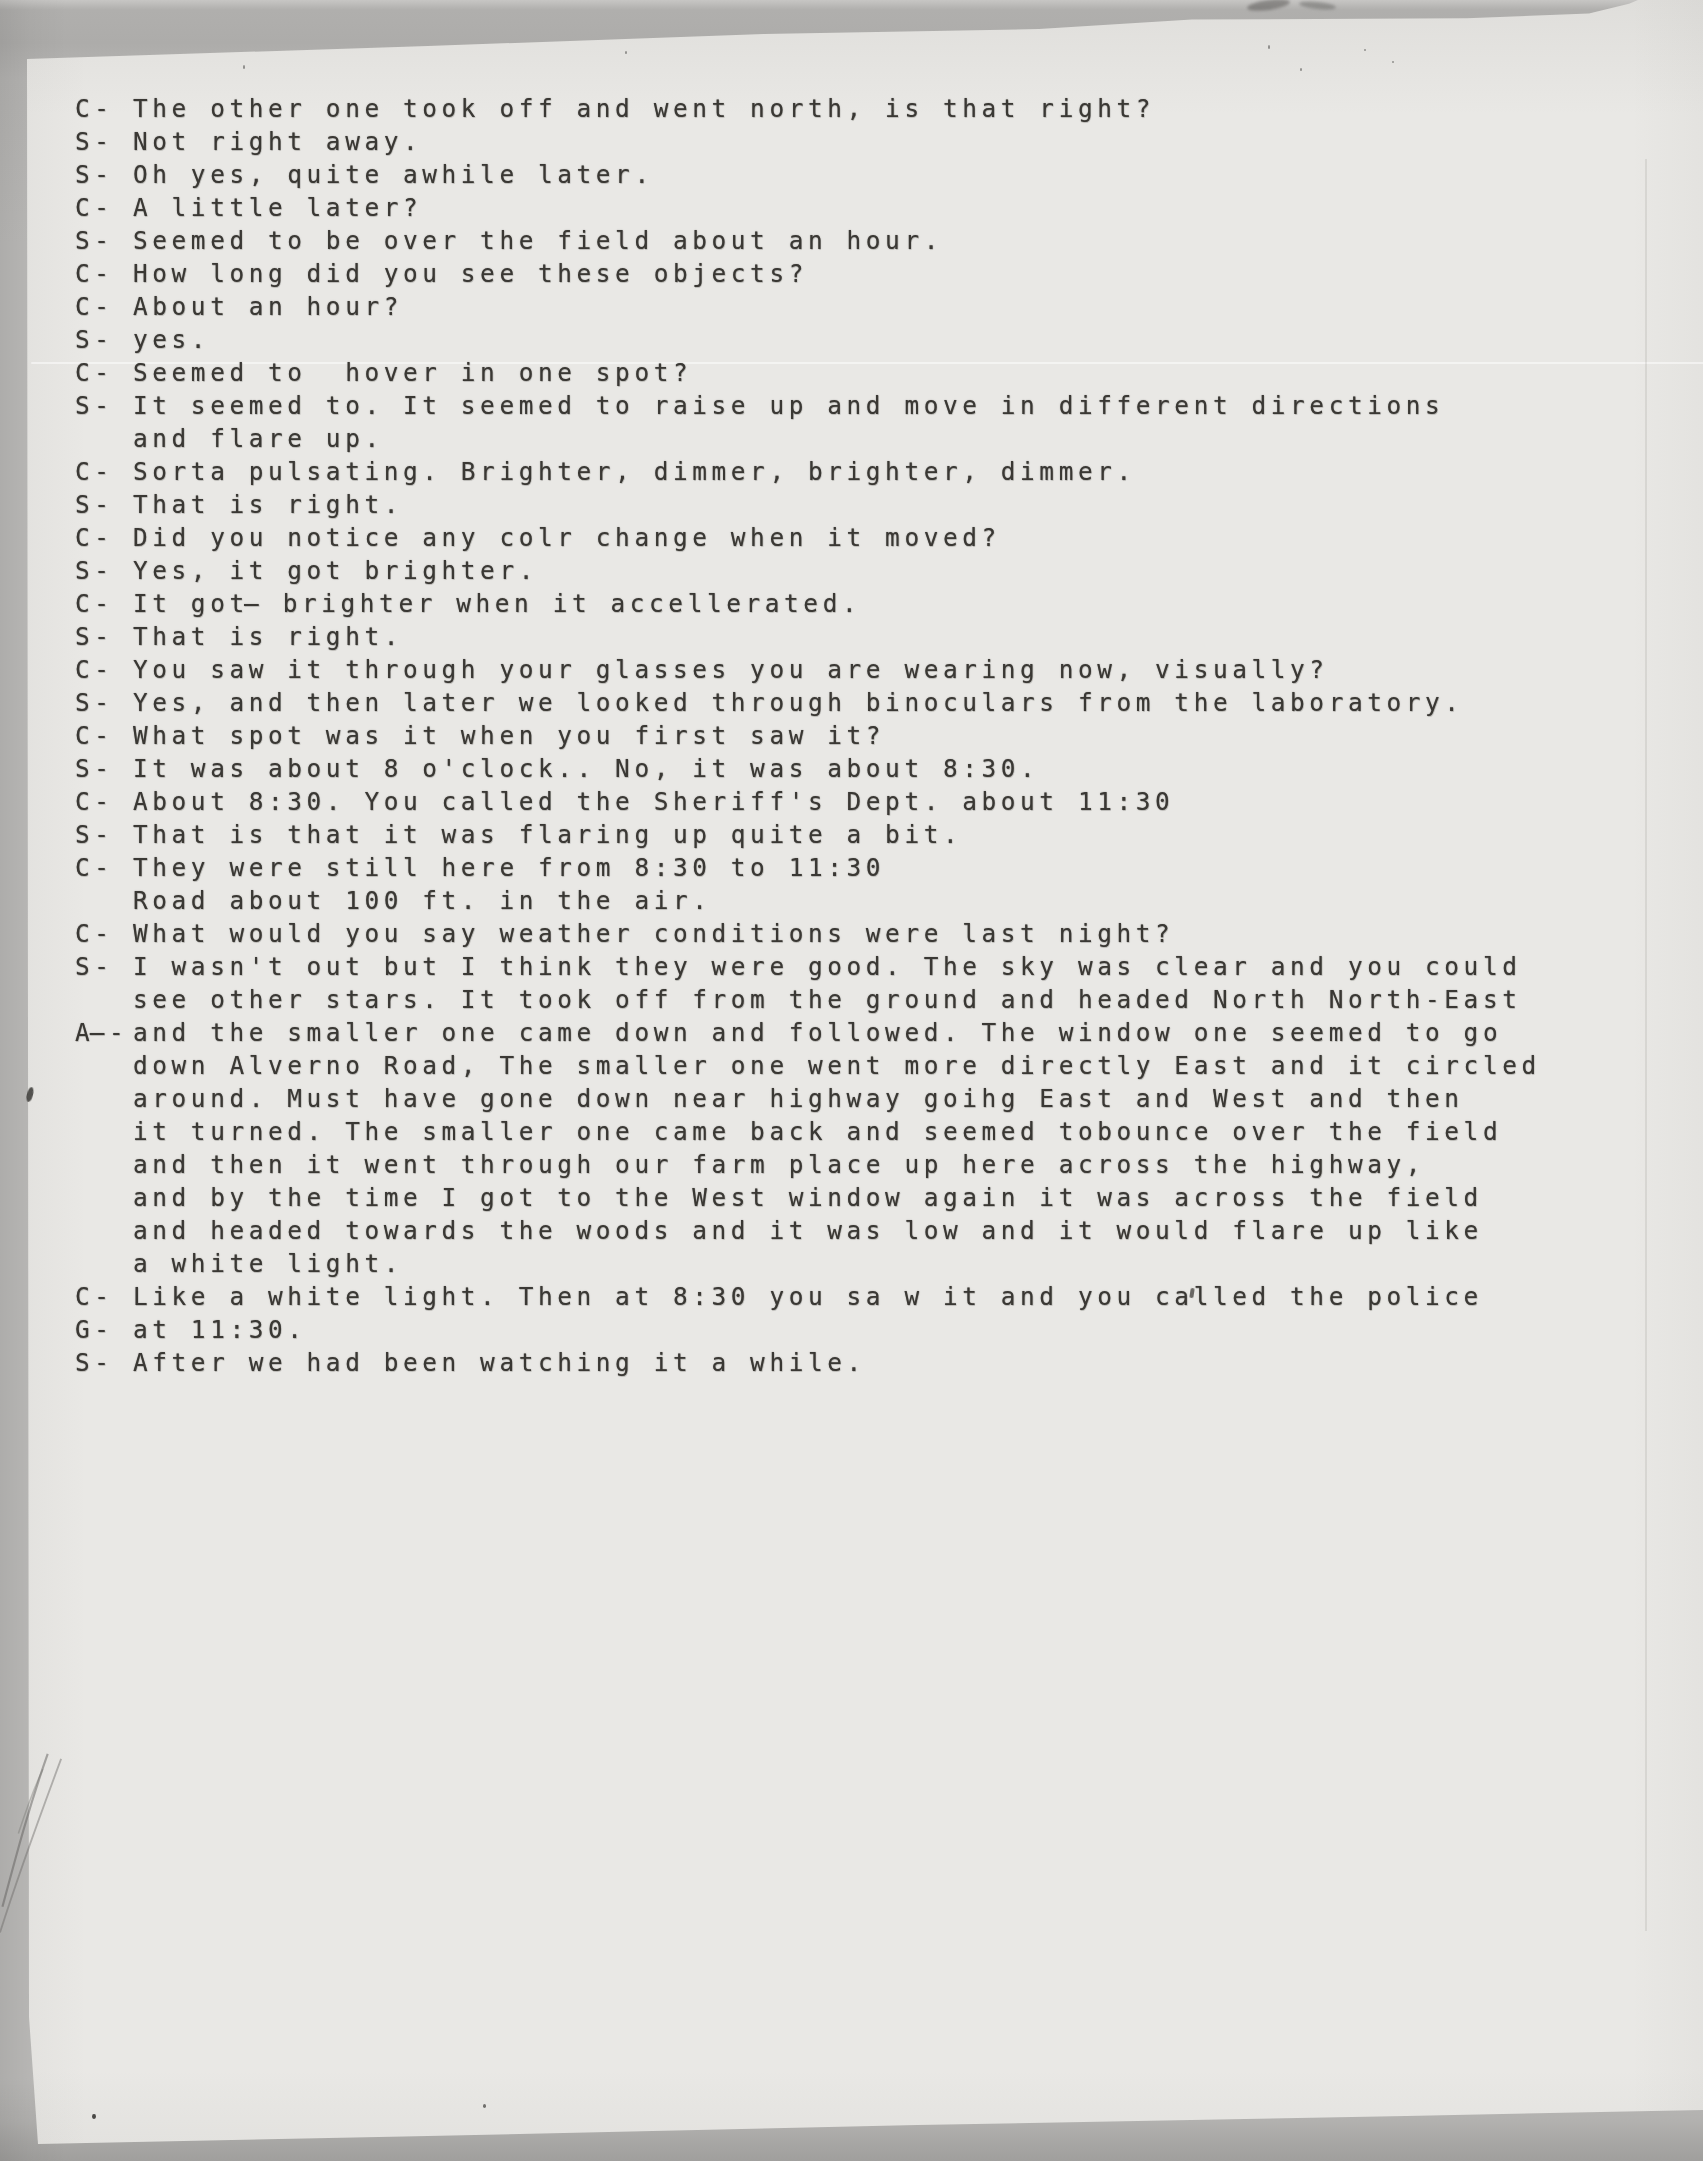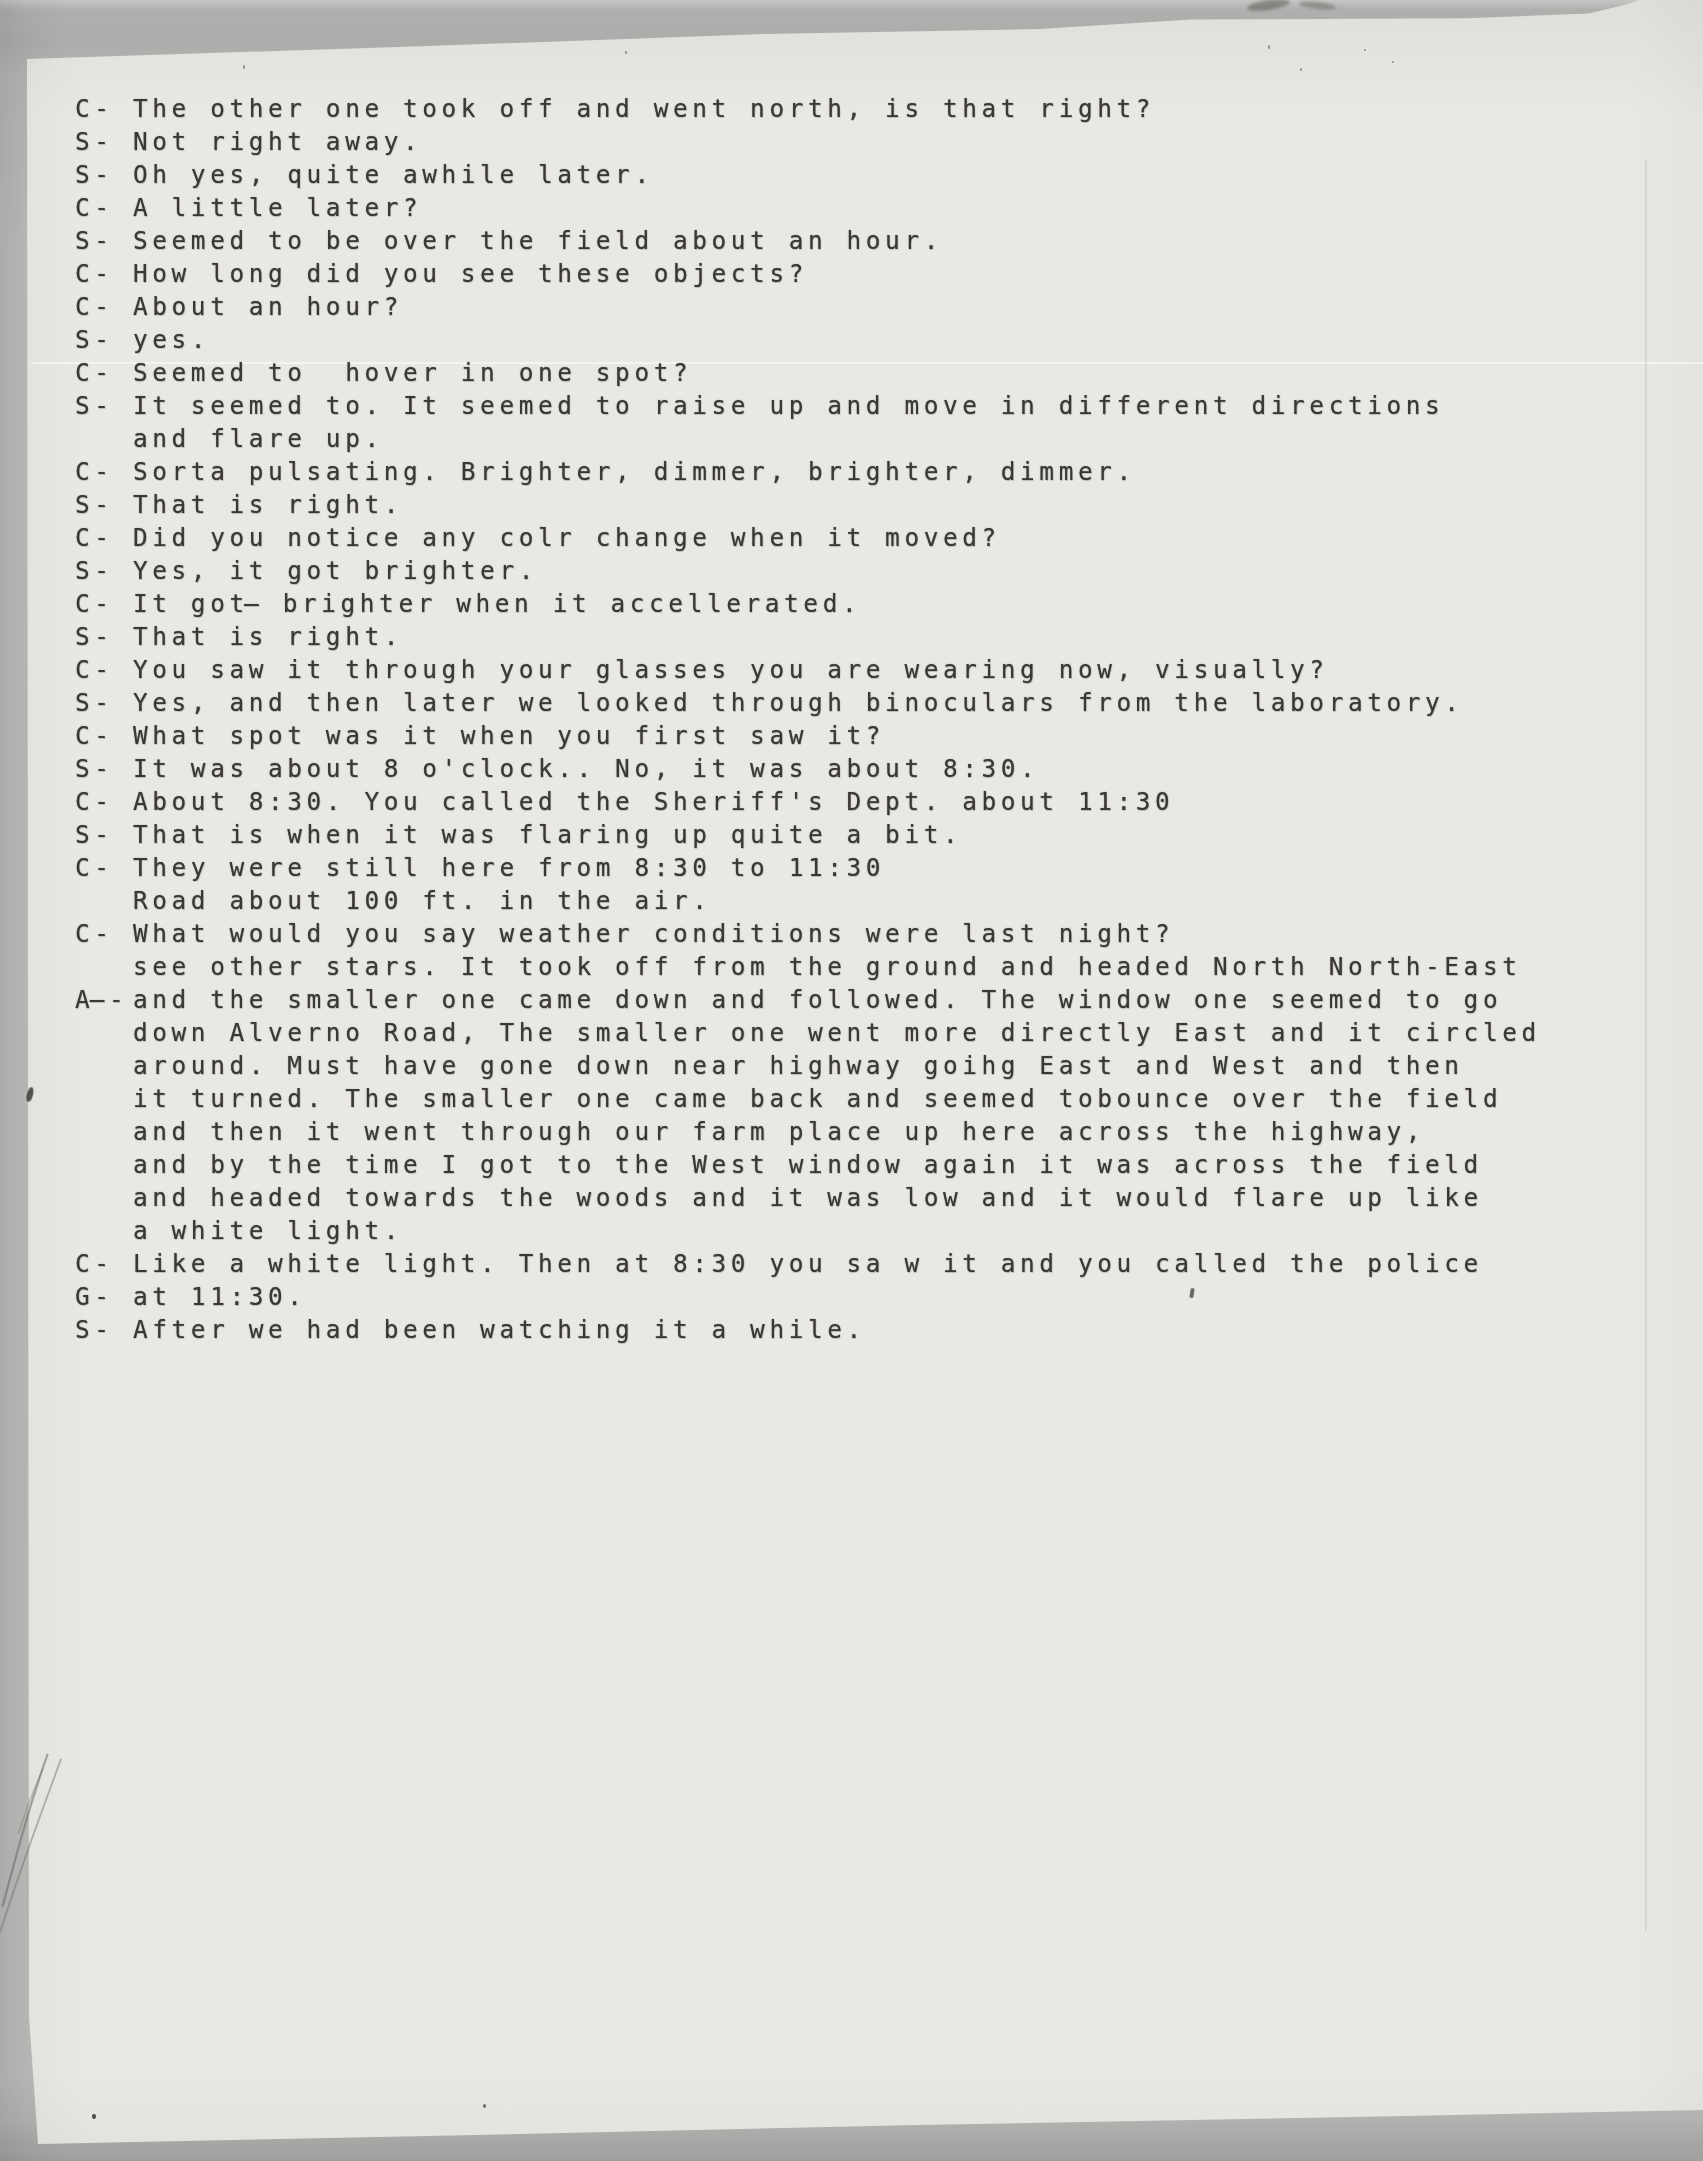--- a/index.html
+++ b/index.html
@@ -149,24 +149,25 @@
       <div class="line"><span class="speaker">S-</span><span class="utt-text">That is right.</span></div>
       <div class="line"><span class="speaker">C-</span><span class="utt-text">Did you notice any colr change when it moved?</span></div>
       <div class="line"><span class="speaker">S-</span><span class="utt-text">Yes, it got brighter.</span></div>
       <div class="line"><span class="speaker">C-</span><span class="utt-text">It got̶ brighter when it accellerated.</span></div>
       <div class="line"><span class="speaker">S-</span><span class="utt-text">That is right.</span></div>
       <div class="line"><span class="speaker">C-</span><span class="utt-text">You saw it through your glasses you are wearing now, visually?</span></div>
       <div class="line"><span class="speaker">S-</span><span class="utt-text">Yes, and then later we looked through binoculars from the laboratory.</span></div>
       <div class="line"><span class="speaker">C-</span><span class="utt-text">What spot was it when you first saw it?</span></div>
       <div class="line"><span class="speaker">S-</span><span class="utt-text">It was about 8 o'clock.. No, it was about 8:30.</span></div>
       <div class="line"><span class="speaker">C-</span><span class="utt-text">About 8:30. You called the Sheriff's Dept. about 11:30</span></div>
-      <div class="line"><span class="speaker">S-</span><span class="utt-text">That is when it was flaring up quite a bit.</span></div>
+      <div class="line"><span class="speaker">S-</span><span class="utt-text">That is that it was flaring up quite a bit.</span></div>
       <div class="line"><span class="speaker">C-</span><span class="utt-text">They were still here from 8:30 to 11:30</span></div>
       <div class="line"><span class="speaker"></span><span class="utt-text">Road about 100 ft. in the air.</span></div>
       <div class="line"><span class="speaker">C-</span><span class="utt-text">What would you say weather conditions were last night?</span></div>
+      <div class="line"><span class="speaker">S-</span><span class="utt-text">I wasn't out but I think they were good. The sky was clear and you could</span></div>
       <div class="line"><span class="speaker"></span><span class="utt-text">see other stars. It took off from the ground and headed North North-East</span></div>
       <div class="line"><span class="speaker">A̶-</span><span class="utt-text">and the smaller one came down and followed. The window one seemed to go</span></div>
       <div class="line"><span class="speaker"></span><span class="utt-text">down Alverno Road, The smaller one went more directly East and it circled</span></div>
       <div class="line"><span class="speaker"></span><span class="utt-text">around. Must have gone down near highway goihg East and West and then</span></div>
       <div class="line"><span class="speaker"></span><span class="utt-text">it turned. The smaller one came back and seemed tobounce over the field</span></div>
       <div class="line"><span class="speaker"></span><span class="utt-text">and then it went through our farm place up here across the highway,</span></div>
       <div class="line"><span class="speaker"></span><span class="utt-text">and by the time I got to the West window again it was across the field</span></div>
       <div class="line"><span class="speaker"></span><span class="utt-text">and headed towards the woods and it was low and it would flare up like</span></div>
       <div class="line"><span class="speaker"></span><span class="utt-text">a white light.</span></div>
       <div class="line"><span class="speaker">C-</span><span class="utt-text">Like a white light. Then at 8:30 you sa w it and you called the police</span></div>

